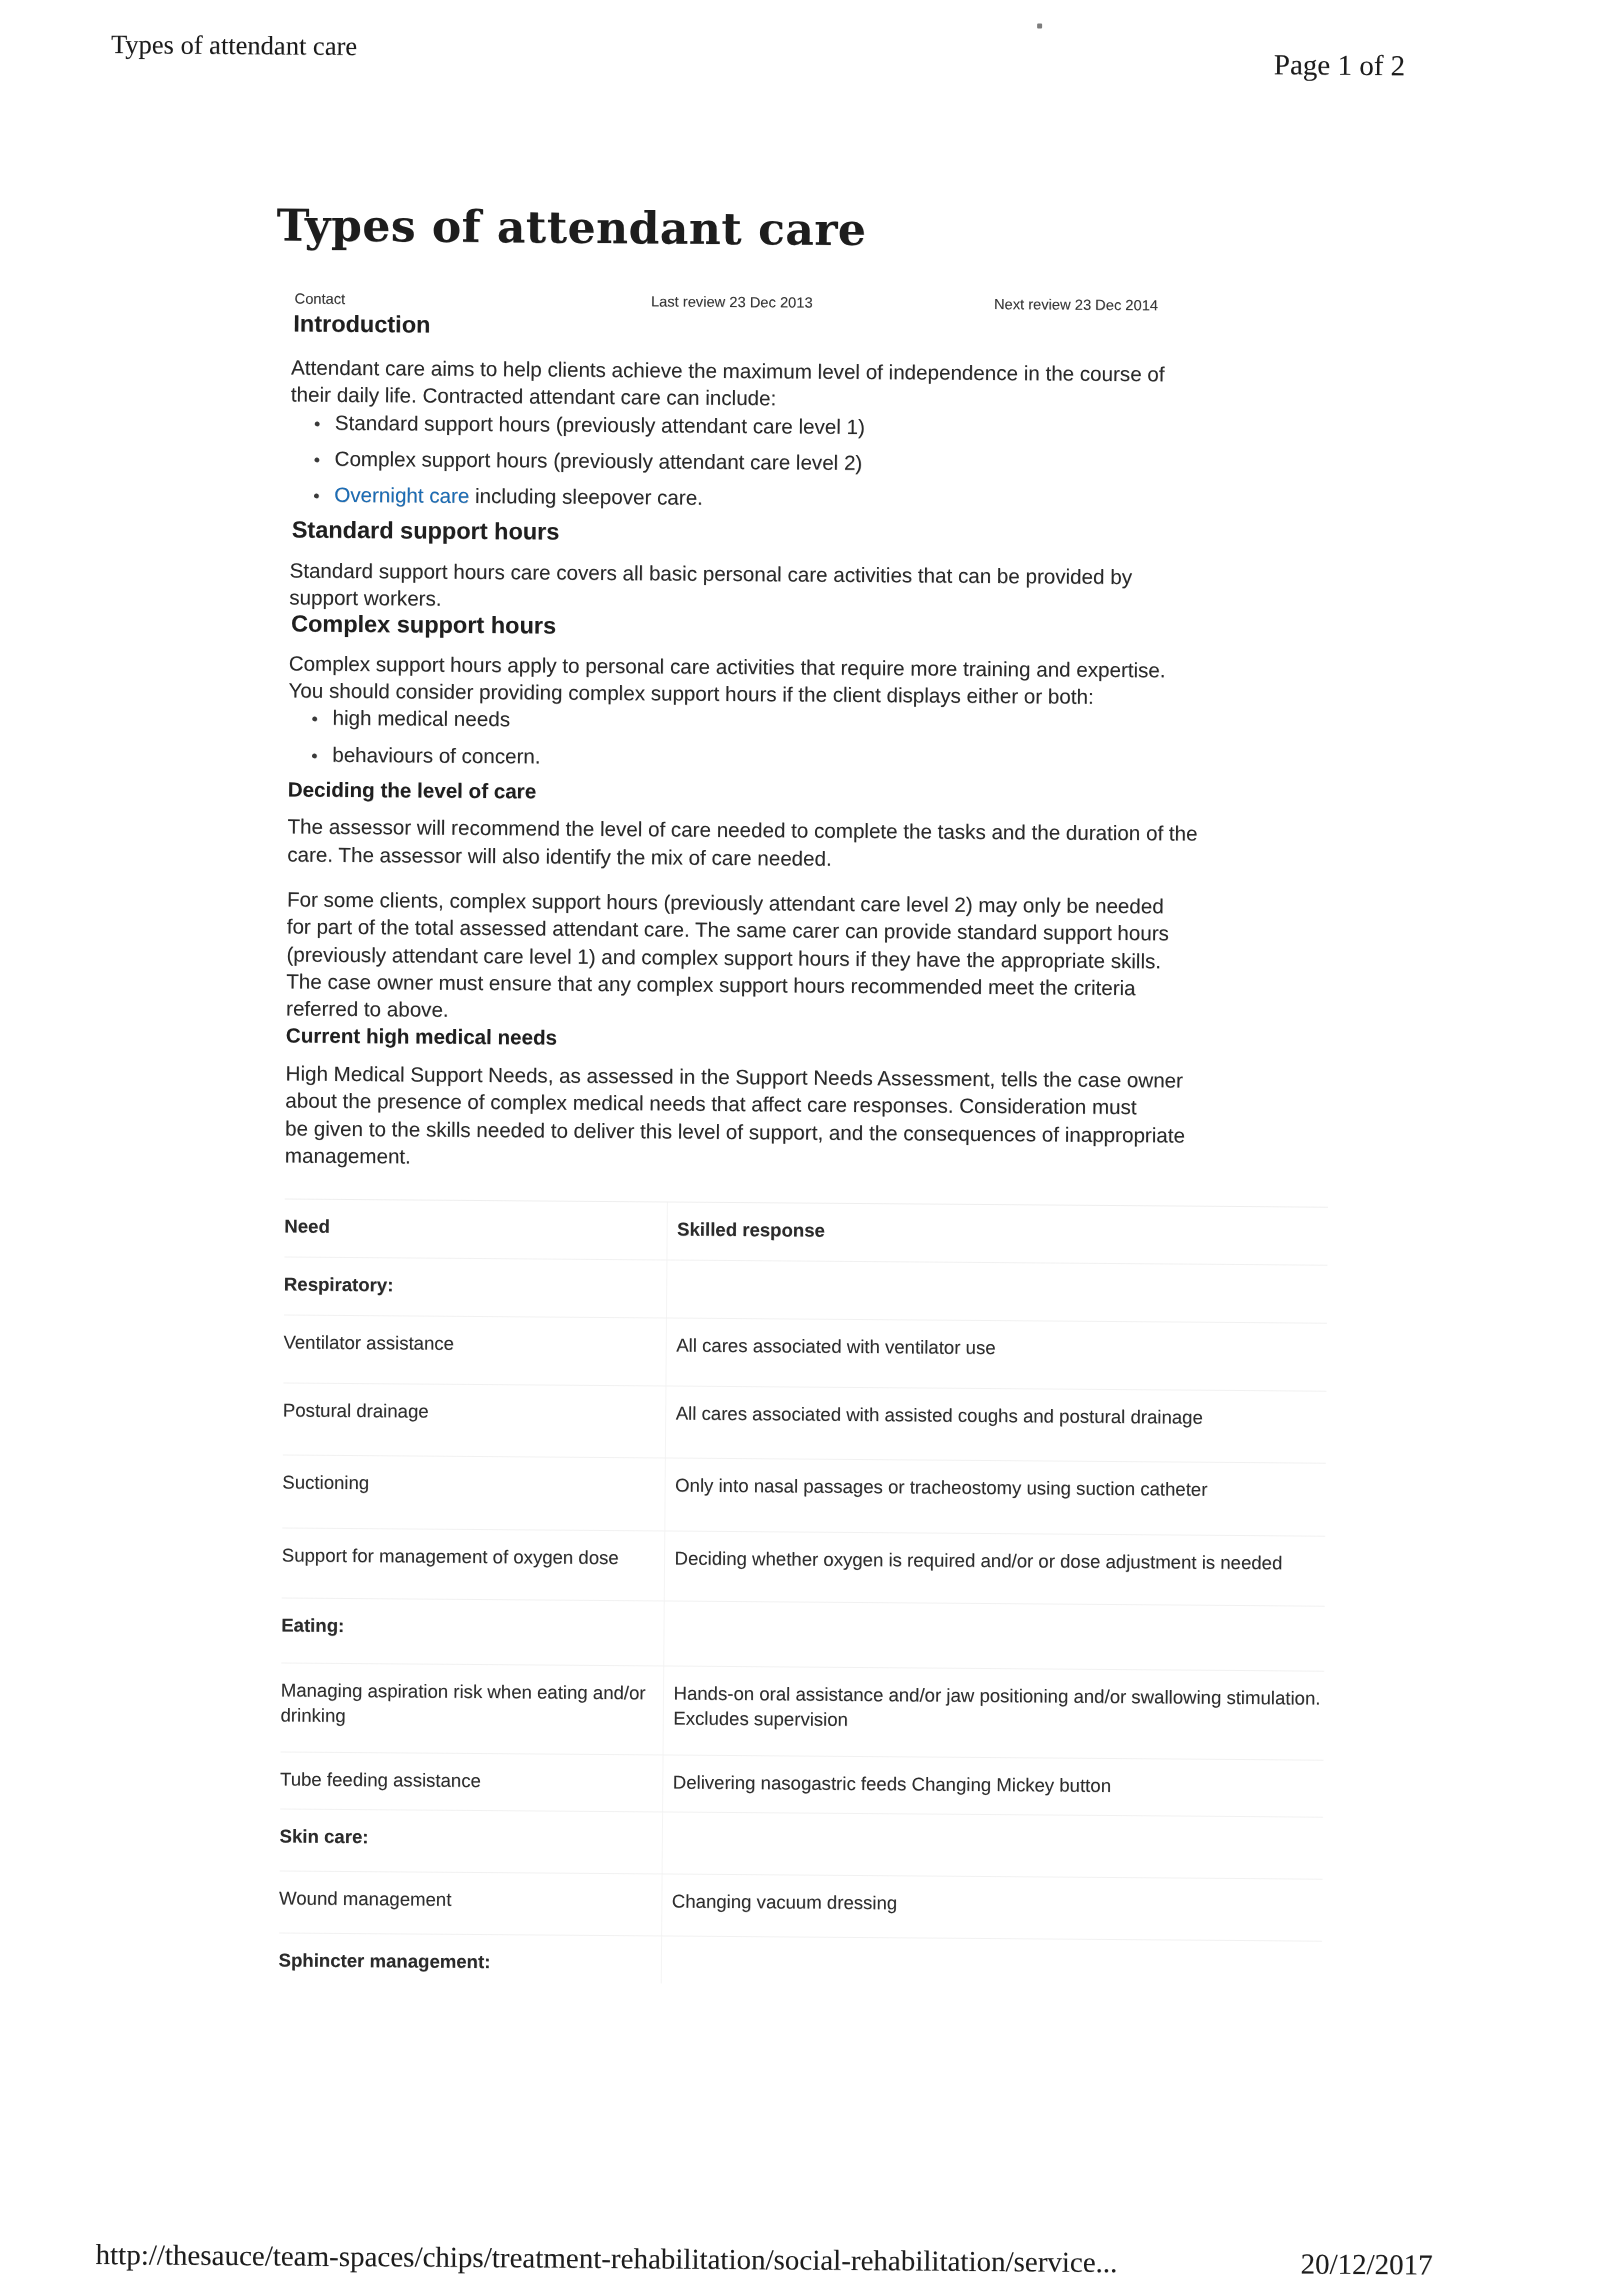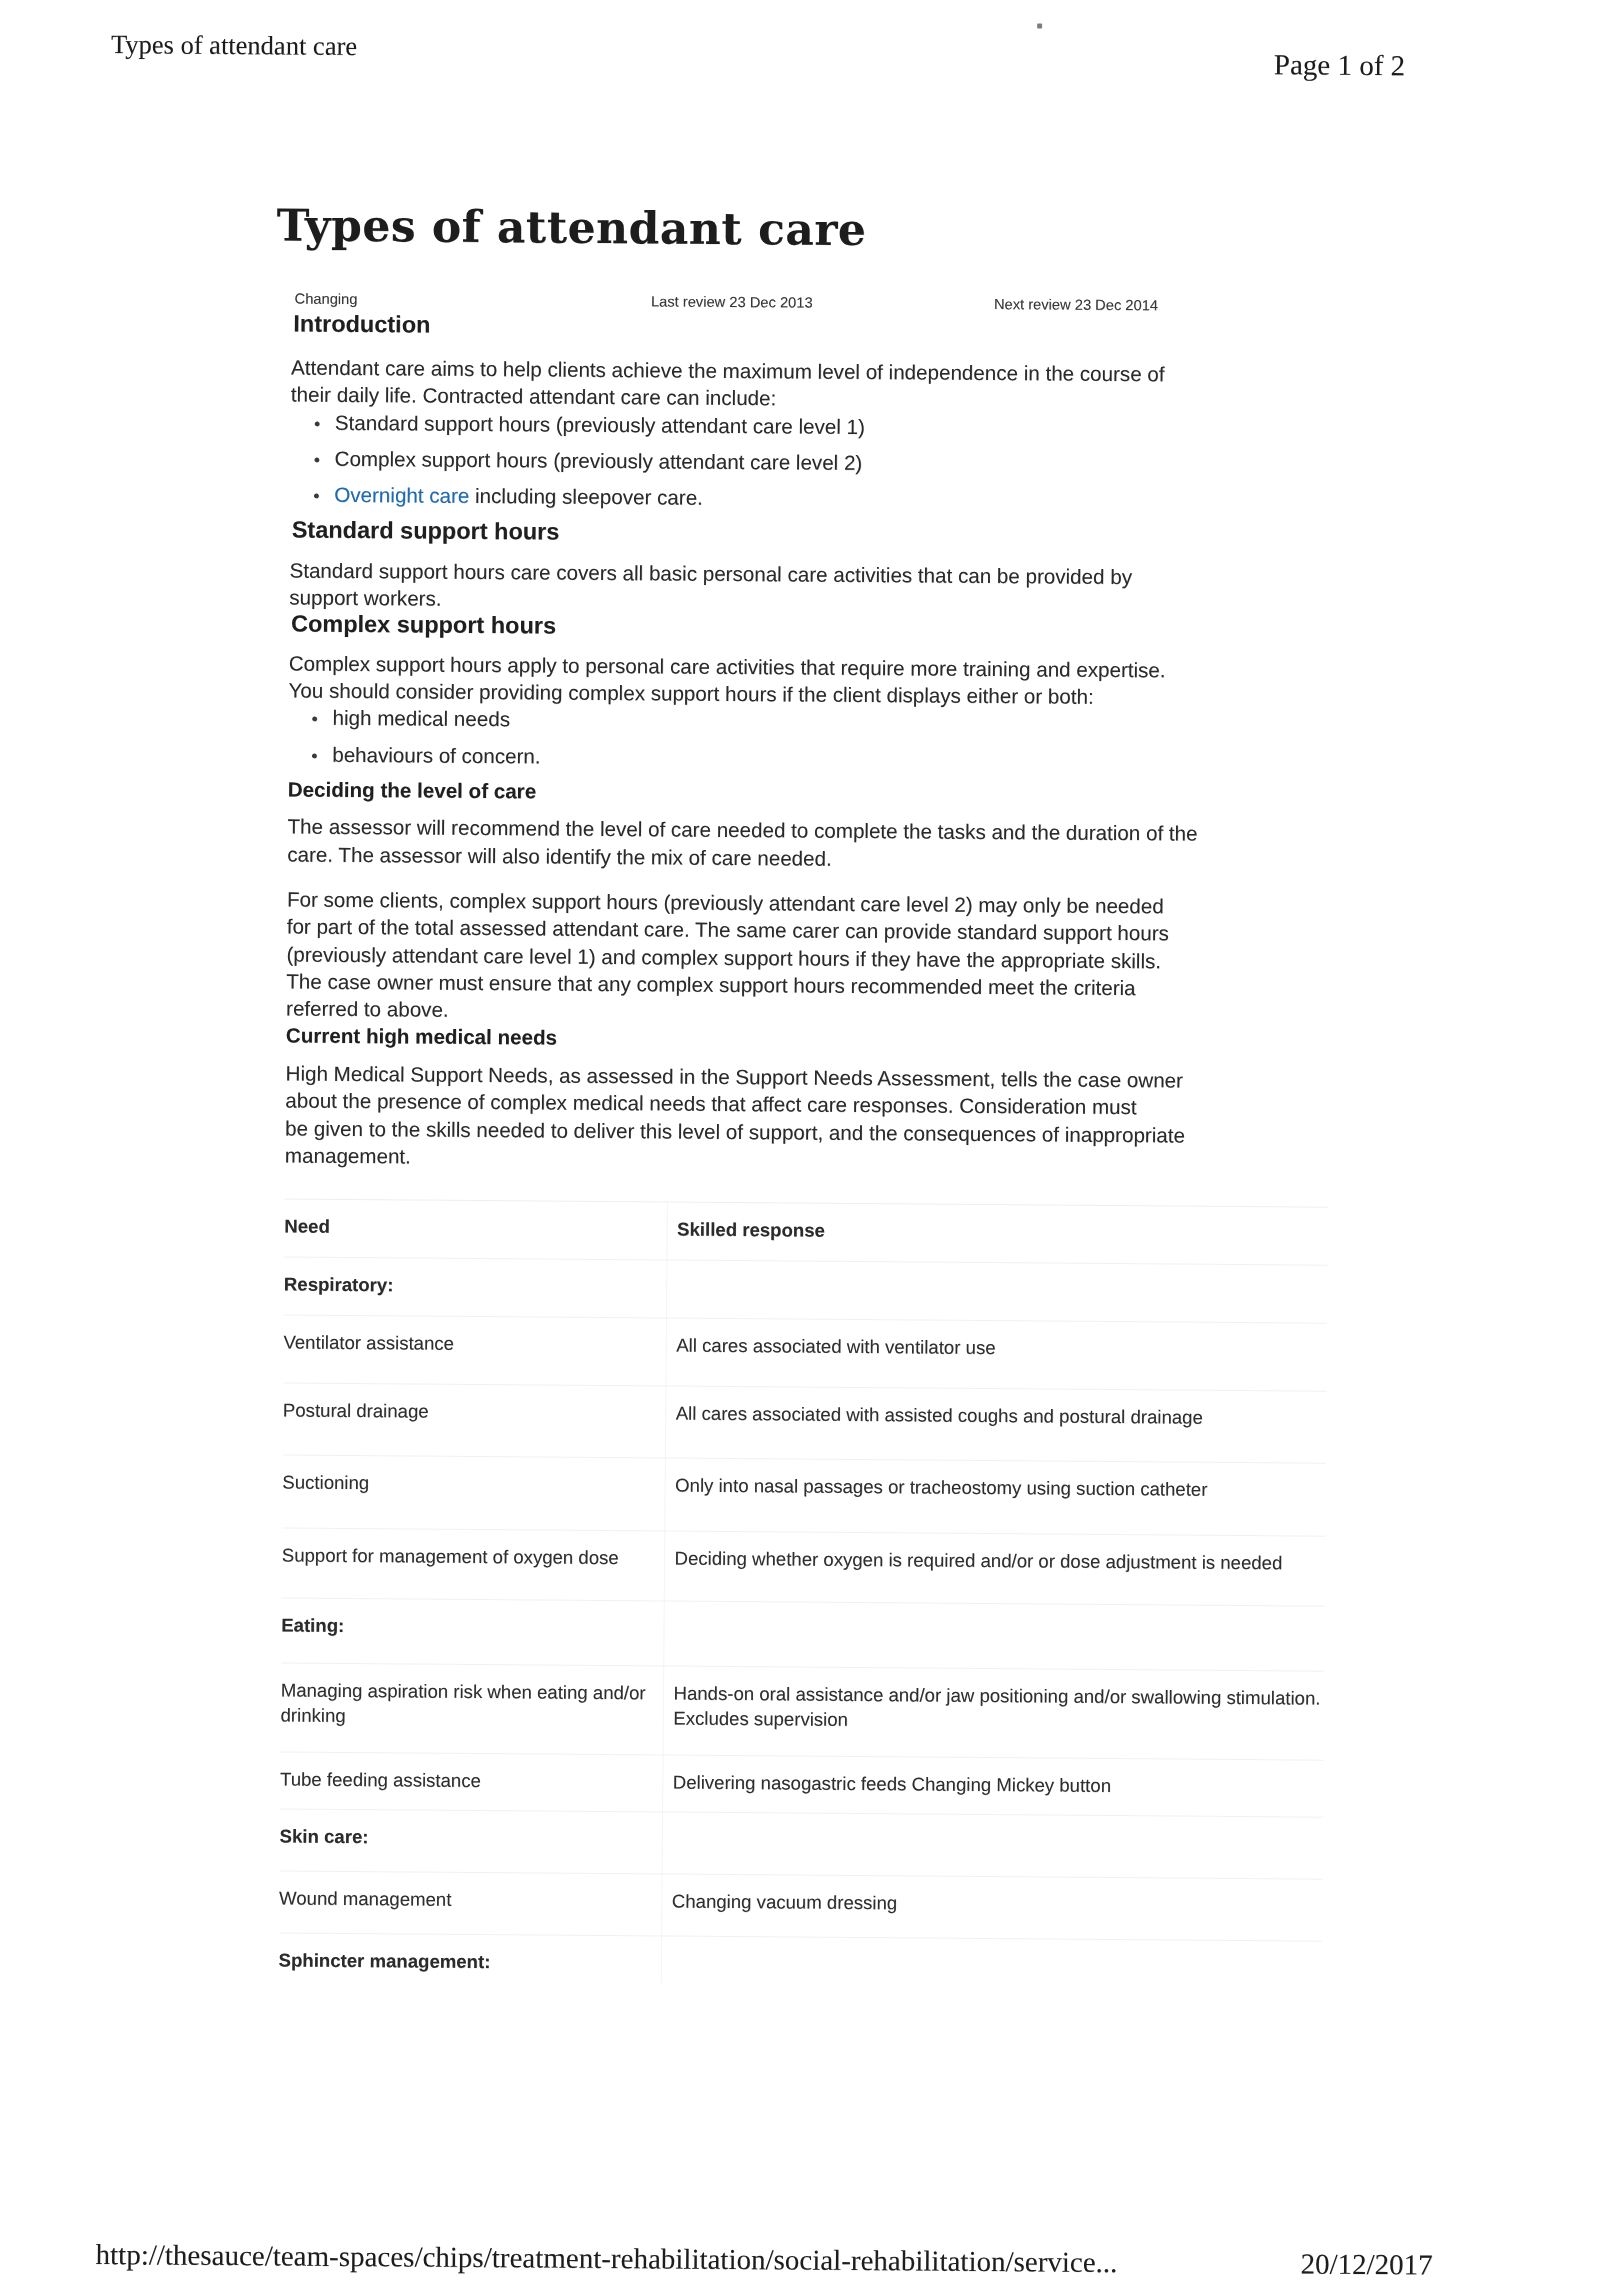--- a/index.html
+++ b/index.html
@@ -113,21 +113,21 @@
 
   <div class="print-header-title">Types of attendant care</div>
   <div class="print-header-page">Page 1 of 2</div>
   <div class="scan-speck"></div>
 
   <div class="doc">
 
     <h1 class="doc-title">Types of attendant care</h1>
 
     <div class="meta">
-      <span class="m-contact">Changing</span>
+      <span class="m-contact">Contact</span>
       <span class="m-last">Last review 23 Dec 2013</span>
       <span class="m-next">Next review 23 Dec 2014</span>
     </div>
 
     <h2 class="sec mt-intro-h">Introduction</h2>
     <p class="para mt-p1">Attendant care aims to help clients achieve the maximum level of independence in the course of
 their daily life. Contracted attendant care can include:</p>
     <ul class="blist mt-ul1">
       <li>
         <span class="bullet-dot">•</span>

